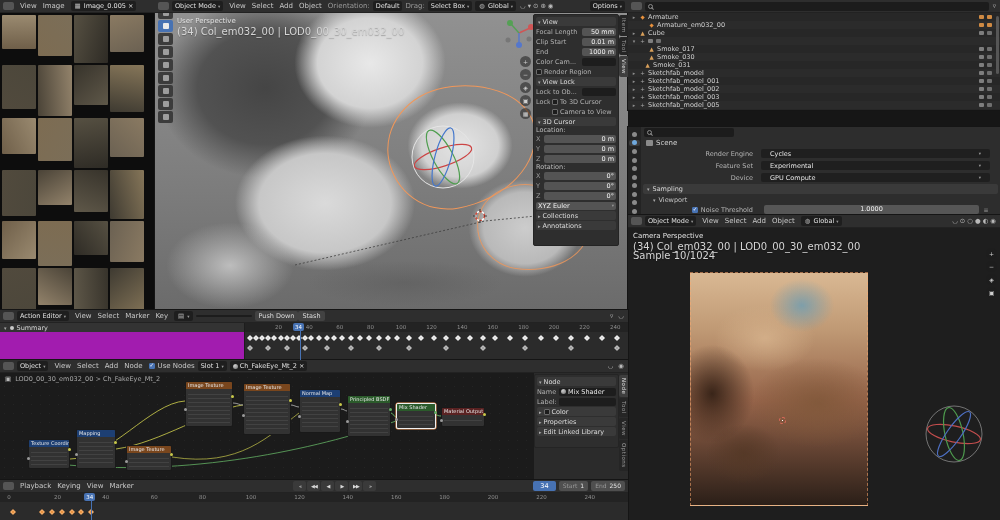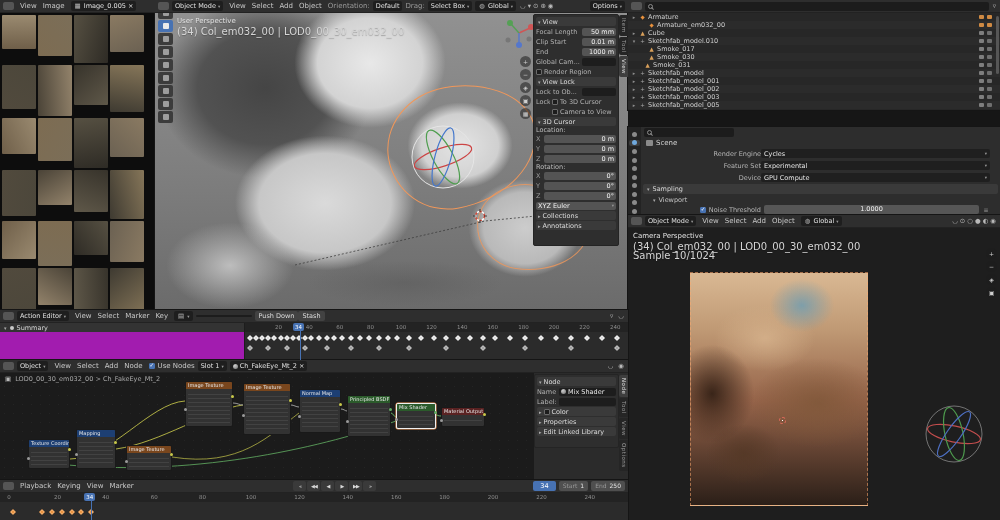--- a/index.html
+++ b/index.html
@@ -79,22 +79,22 @@
   .ptabs{position:absolute;left:0;top:0;bottom:0;width:13px;background:#232323;display:flex;flex-direction:column;align-items:center;gap:2px;padding-top:4px;}
   .ptab{width:11px;height:7px;display:flex;align-items:center;justify-content:center;border-radius:2px;}
   .ptab i{width:5px;height:5px;border-radius:50%;background:#8a8a8a;display:block;}
   .ptab.active{background:#3d3d3d;}
   .ptab.active i{background:#6fa8dc;}
   .pbody{position:absolute;left:13px;right:0;top:0;bottom:0;}
   .pbody .hdr{height:11px;background:#2d2d2d;border-bottom:none;}
   .crumbrow{display:flex;align-items:center;gap:3px;height:10px;padding:0 5px;font-size:7px;color:#d5d5d5;}
   .crumbicon{width:7px;height:6px;background:#8a8a8a;border-radius:1px;flex:none;}
   .kvrow{display:flex;align-items:center;height:11px;padding-right:10px;margin-bottom:1px;}
-  .kvlabel{width:120px;text-align:right;color:#b5b5b5;font-size:6.5px;padding-right:0;flex:none;white-space:nowrap;}
-  .kvfield{flex:1;height:9px;background:#1f1f1f;border-radius:2px;display:flex;align-items:center;justify-content:space-between;padding:0 3px;font-size:6.5px;color:#e6e6e6;}
+  .kvlabel{width:120px;text-align:right;color:#b5b5b5;font-size:6.5px;padding-right:8px;flex:none;white-space:nowrap;}
+  .kvfield{flex:1;height:9px;background:#1f1f1f;border-radius:2px;display:flex;align-items:center;justify-content:space-between;padding:0 9px;font-size:6.5px;color:#e6e6e6;}
   .secbar{display:flex;align-items:center;gap:3px;height:10px;background:#3a3a3a;border-radius:2px;margin:1px 2px;padding:0 4px;font-size:6.5px;color:#dadada;}
   .subrow{display:flex;align-items:center;gap:3px;height:9px;padding:0 4px 0 12px;font-size:6.5px;color:#c4c4c4;}
   .sliderrow{display:flex;align-items:center;gap:3px;height:11px;padding:0 10px 0 0;}
   .sliderrow .kvlabel{width:120px;}
   .sliderfield{flex:1;background:#565656;height:9px;border-radius:2px;text-align:center;color:#f2f2f2;font-size:6.5px;line-height:9px;}
   .burger{width:8px;color:#9a9a9a;font-size:6px;text-align:center;flex:none;}
 
   
   #vpCam{left:628px;top:215px;width:372px;height:305px;}
   #vpCam .canvas{position:absolute;inset:13px 0 0 0;background:#1e1e1e;overflow:hidden;}
@@ -326,21 +326,21 @@
         </div>
       <div class="prow">
           <span class="plabel">Clip Start</span>
           <span class="pfield">0.01 m</span>
         </div>
       <div class="prow">
           <span class="plabel">End</span>
           <span class="pfield">1000 m</span>
         </div>
       <div class="prow">
-          <span class="plabel">Global Cam...</span>
+          <span class="plabel">Color Cam...</span>
           <span class="pfield dark"> </span>
         </div>
       <div class="prow">
           <span class="chkbox"></span>
           <span class="plabel">Render Region</span>
         </div>
       <div class="sect">
           <span class="tri">▾</span>
           <span>View Lock</span>
         </div>
@@ -445,21 +445,20 @@
           <span class="oicon ic-mesh">▲</span>
           <span class="olabel">Cube</span>
           <span class="otoggles">
             <i class="tgl eye"></i>
             <i class="tgl cam"></i>
           </span>
         </div>
         <div class="orow alt" style="padding-left: 3px;">
           <span class="otri">▾</span>
           <span class="oicon ic-empty">+</span>
-          <span class="olabel">Sketchfab_model.010</span>
           <span class="otoggles">
             <i class="tgl eye"></i>
             <i class="tgl cam"></i>
           </span>
         </div>
         <div class="orow" style="padding-left: 12px;">
           <span class="otri"></span>
           <span class="oicon ic-mesh">▲</span>
           <span class="olabel">Smoke_017</span>
           <span class="otoggles">

